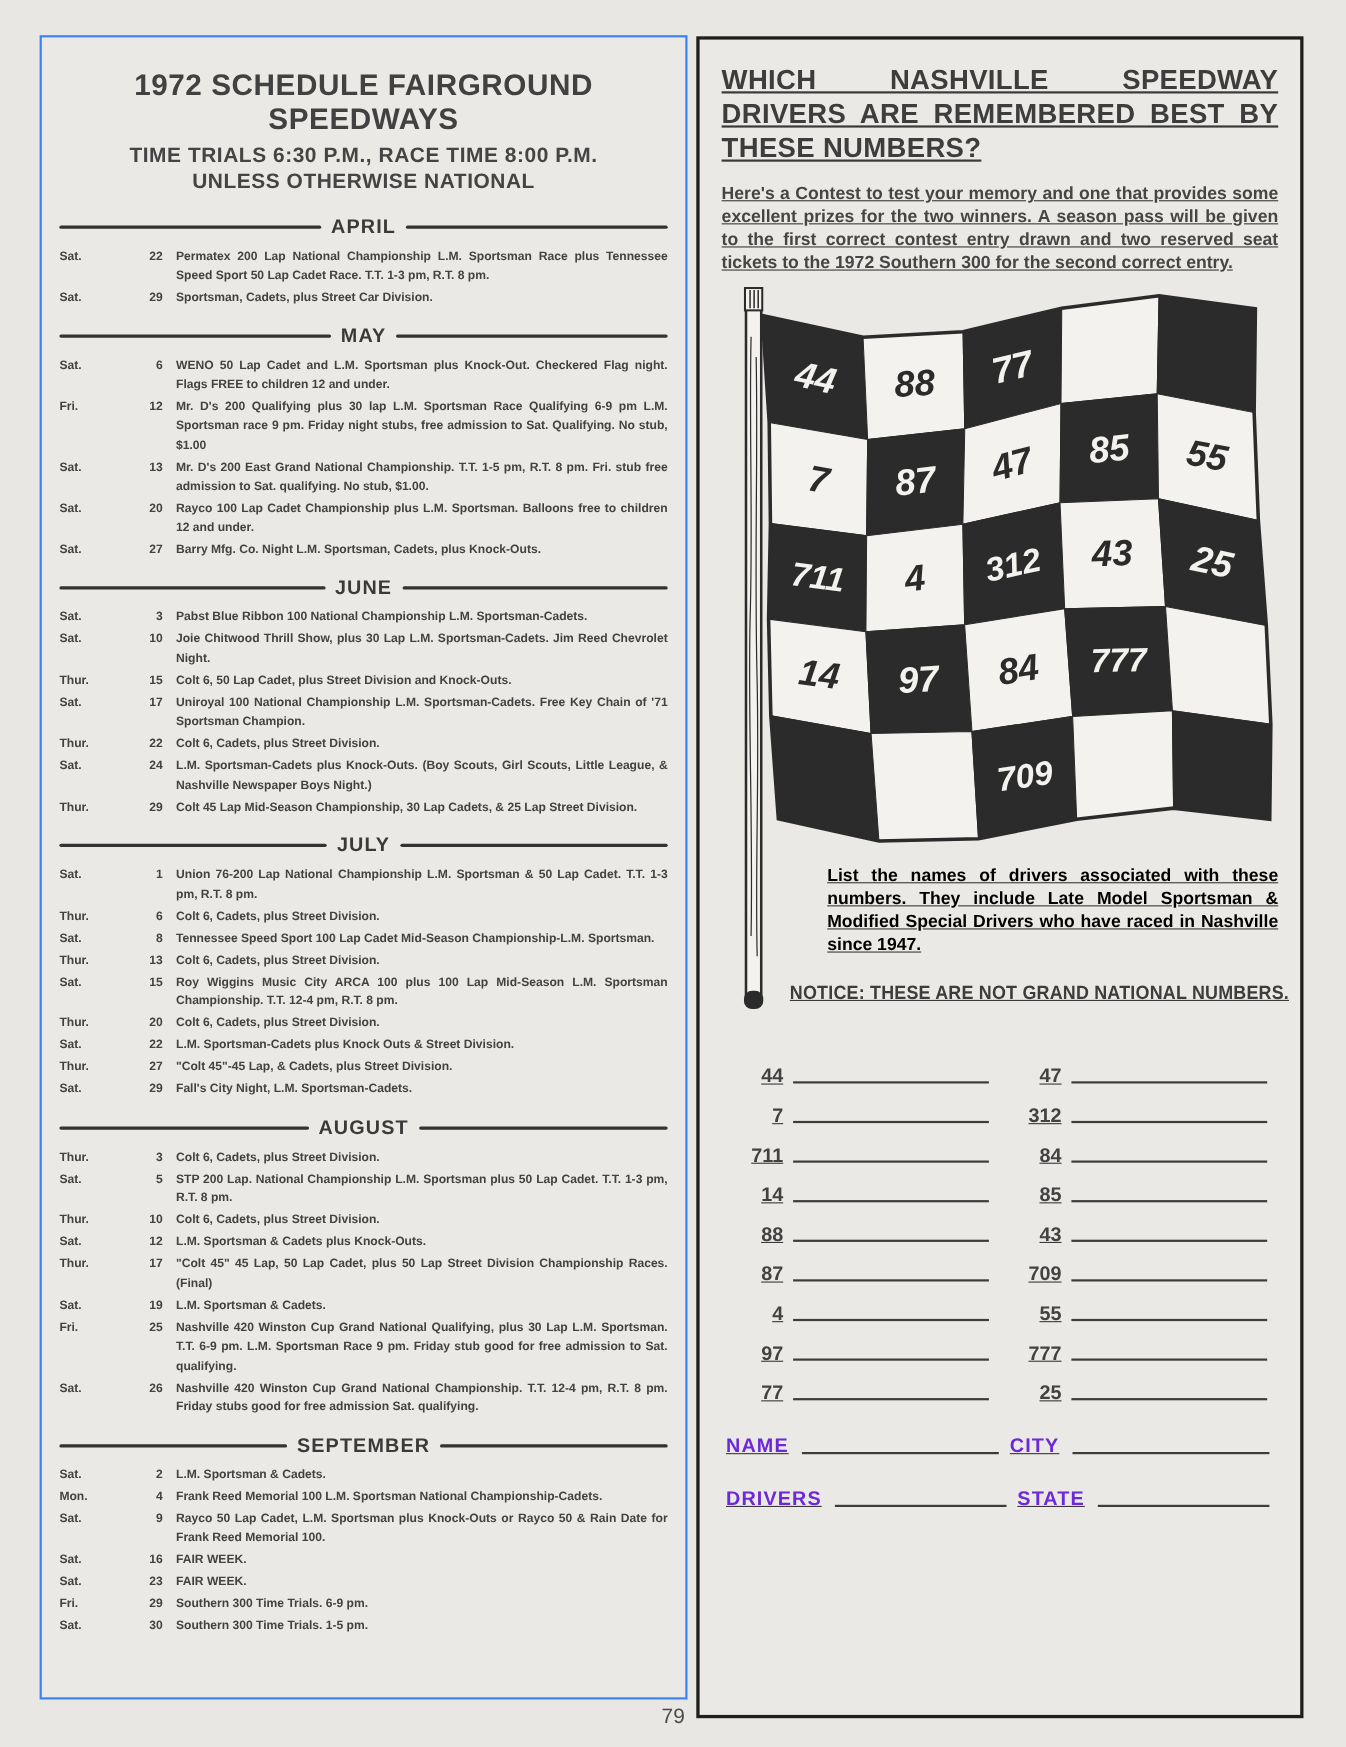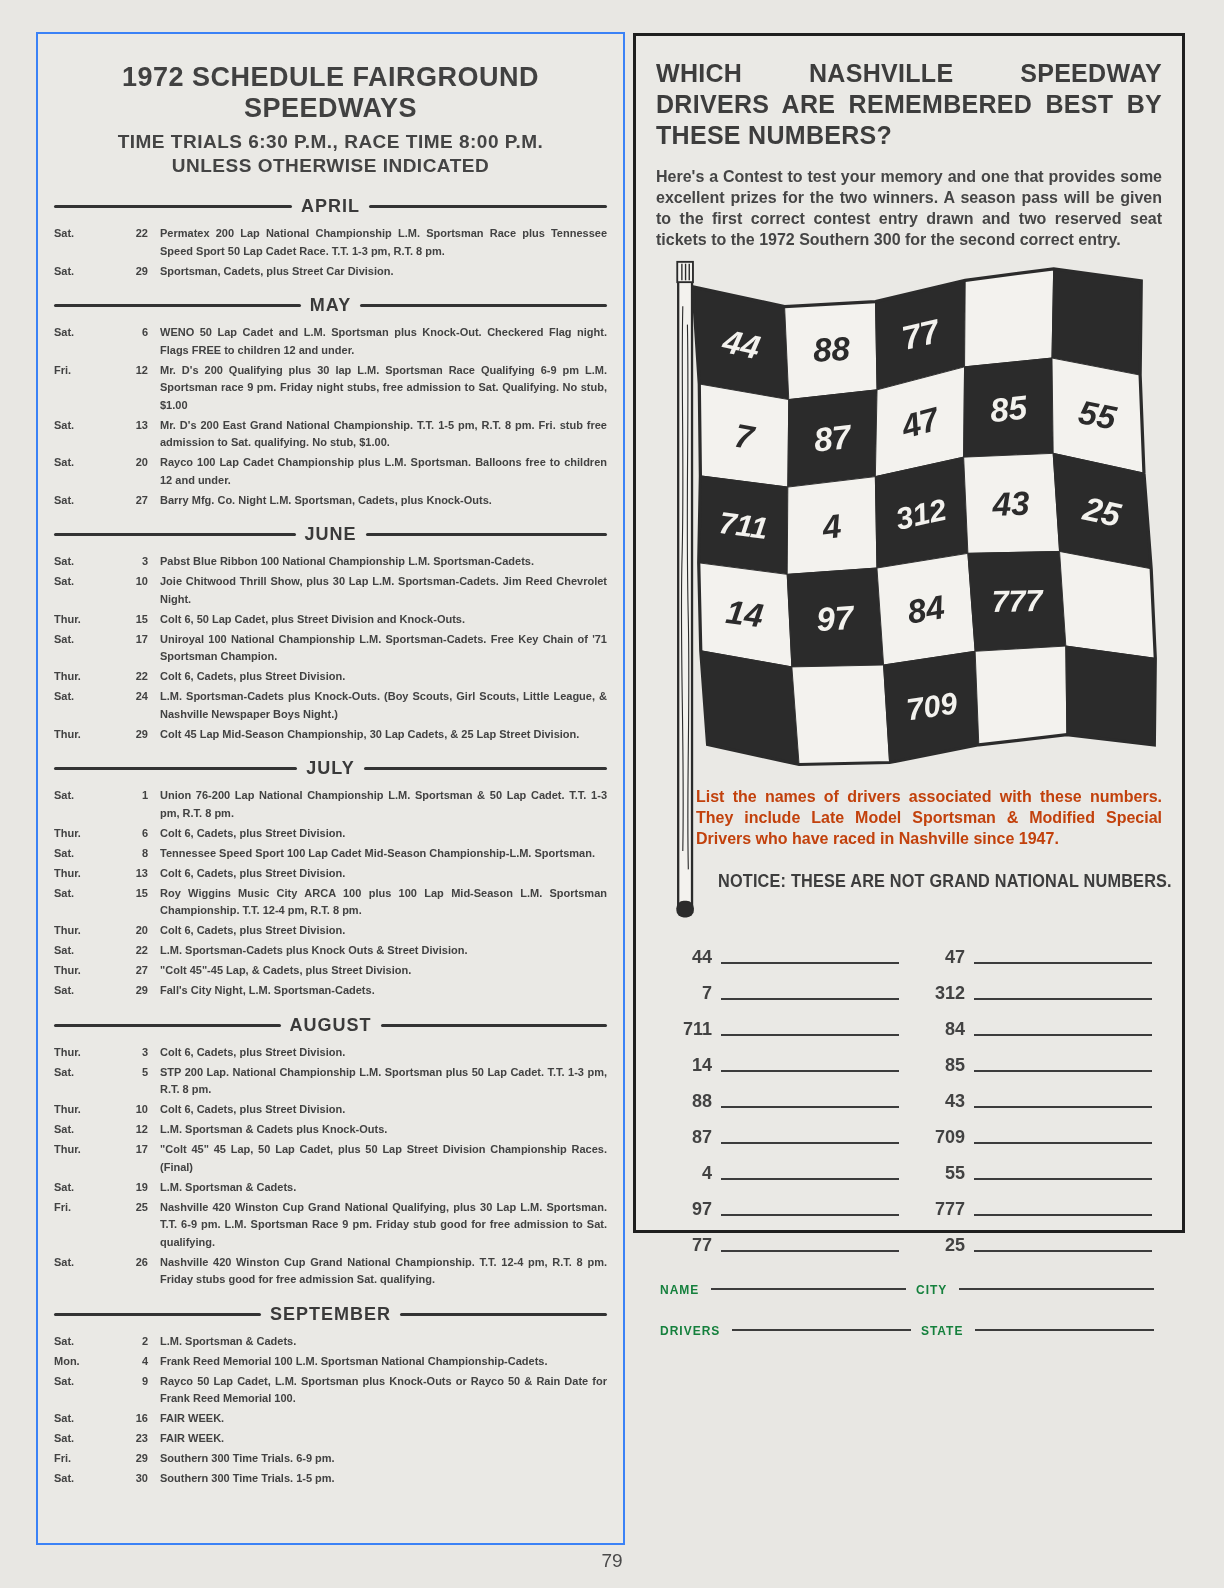--- a/index.html
+++ b/index.html
@@ -4,59 +4,59 @@
 <style>
   html,body{margin:0;padding:0;}
   body{
     width:1224px;height:1588px;position:relative;
     background:#e8e7e3;color:#3a3a3a;
     font-family:"Liberation Sans",sans-serif;
     -webkit-font-smoothing:antialiased;
   }
   .box{position:absolute;background:#eae9e5;box-sizing:border-box;}
   #schedule-box{left:36px;top:32px;width:589px;height:1513px;border:2px solid #3b82f6;padding:20px 16px 10px 16px;}
-  #contest-box{left:633px;top:33px;width:552px;height:1200px;border:3px solid #1f1f1f;padding:22px 20px 10px 20px;}
+  #contest-box{left:633px;top:33px;width:552px;height:1529px;border:3px solid #1f1f1f;padding:22px 20px 10px 20px;text-decoration:underline;}
 
   
   .sched-title{font-size:27px;font-weight:bold;text-align:center;letter-spacing:.5px;color:#414141;margin:8px 0 6px;}
   .sched-sub{font-size:19px;font-weight:bold;text-align:center;color:#444;line-height:24px;letter-spacing:.5px;}
   #months{margin-top:18px;}
   .month-divider{display:flex;align-items:center;gap:9px;margin:15px 0 8px;}
   .mline{flex:1;height:3px;background:#333;border-radius:2px;}
   .mname{font-weight:bold;font-size:18px;letter-spacing:1px;color:#3a3a3a;}
   .event{display:grid;grid-template-columns:48px 34px 1fr;column-gap:12px;margin:2.5px 0;font-size:11px;font-weight:bold;line-height:17.5px;color:#424242;}
   .event .date{text-align:right;}
   .event .desc{text-align:justify;}
 
   
   .contest-title{font-size:25px;font-weight:bold;line-height:31px;color:#3d3d3d;text-align:justify;letter-spacing:.3px;}
   .contest-para{font-size:16px;font-weight:bold;line-height:21px;text-align:justify;color:#454545;margin:15px 0 0;}
   #flag-wrap{position:relative;height:674px;margin-top:10px;}
   #flag-wrap svg{position:absolute;left:0;top:0;}
-  .list-para{position:relative;margin:-148px 0 0 40px;font-size:16px;font-weight:bold;line-height:21px;text-align:justify;color:#c2410c;}
+  .list-para{position:relative;margin:-148px 0 0 96px;font-size:16px;font-weight:bold;line-height:21px;text-align:justify;color:#000000;}
   .notice{position:relative;margin:22px 0 0 62px;font-size:17.5px;font-weight:bold;color:#3d3d3d;white-space:nowrap;transform:scaleX(.93);transform-origin:left center;letter-spacing:.2px;}
   #entry-rows{margin:40px 6px 0 10px;}
   .entry-row{display:flex;align-items:flex-end;height:36px;font-size:18px;font-weight:bold;color:#424242;}
   .entry-row .num1{width:46px;text-align:right;}
   .entry-row .num2{width:58px;text-align:right;margin-left:4px;}
   .entry-row .line{flex:1;border-bottom:2px solid #3c3c3c;margin:0 4px 4px 9px;}
-  .form-row{display:flex;align-items:center;margin:27px 8px 0 4px;font-size:12px;font-weight:bold;letter-spacing:1px;color:#15803d;}
+  .form-row{display:flex;align-items:flex-end;margin:27px 8px 0 4px;font-size:18px;font-weight:bold;letter-spacing:1px;color:#6d28d9;}
   .form-row .flabel{white-space:nowrap;}
   .form-row .line{flex:1;border-bottom:2px solid #3c3c3c;margin:0 10px 3px 12px;}
   .form-row .line:last-child{margin-right:0;}
 
   #page-number{position:absolute;left:0;right:0;top:1550px;text-align:center;font-size:19px;color:#4a4a4a;}
 </style>
 </head>
 <body>
 
 <div class="box" id="schedule-box">
   <div class="sched-title">1972 SCHEDULE FAIRGROUND SPEEDWAYS</div>
   <div class="sched-sub">TIME TRIALS 6:30 P.M., RACE TIME 8:00 P.M.</div>
-  <div class="sched-sub">UNLESS OTHERWISE INDICATED</div>
+  <div class="sched-sub">UNLESS OTHERWISE NATIONAL</div>
   <div id="months">
       <section class="month-section">
         <div class="month-divider">
           <span class="mline"></span>
           <span class="mname">APRIL</span>
           <span class="mline"></span>
         </div>
         <div class="event">
           <span class="day">Sat.</span>
           <span class="date">22</span>

